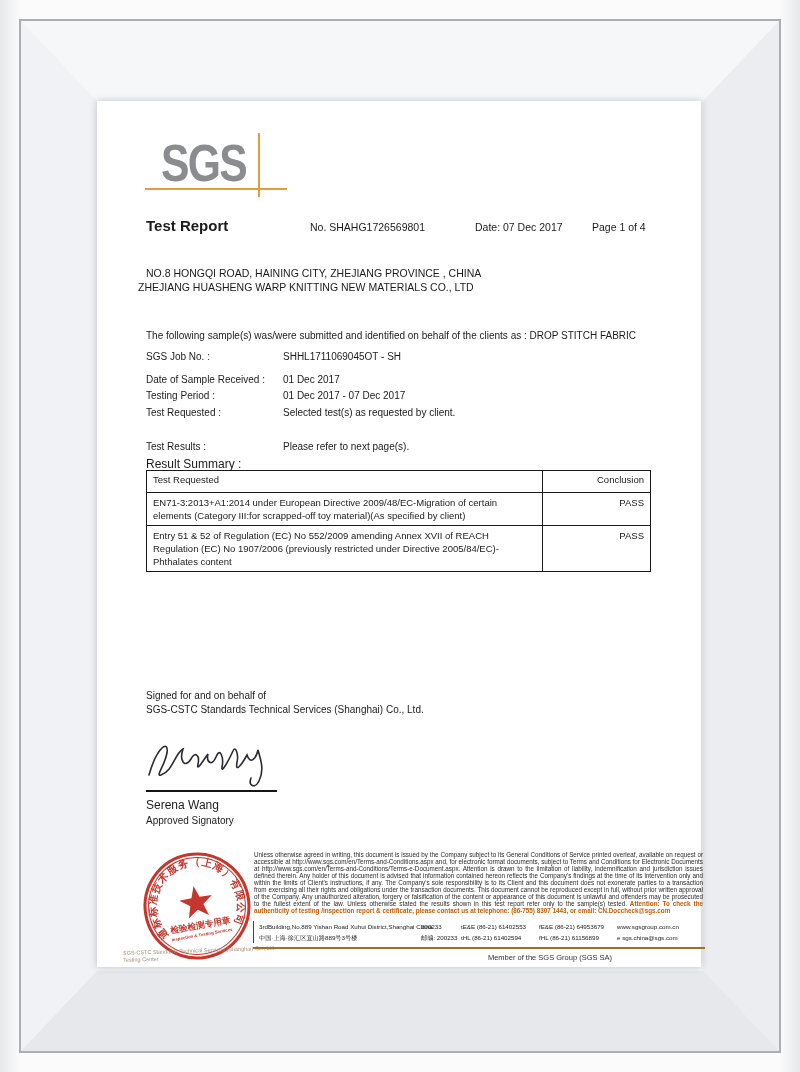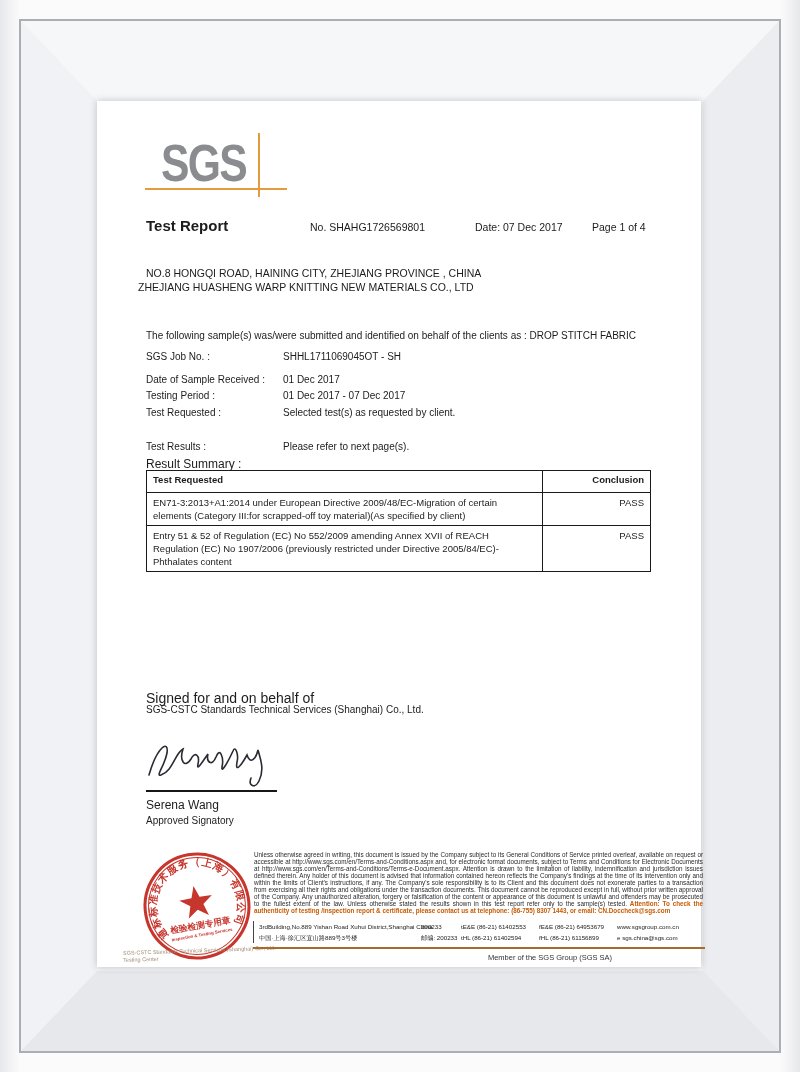--- a/index.html
+++ b/index.html
@@ -35,26 +35,26 @@
   .client2{left:49px;top:166px;font-size:10.5px;font-weight:500;}
   .sample{left:49px;top:229px;font-size:10px;}
   .drow{left:49px;font-size:10px;width:520px;}
   .dlabel{display:inline-block;width:137px;}
   .dvalue{display:inline-block;}
   .rsum{left:49px;top:356px;font-size:12px;font-weight:500;}
   
   table.res{left:49px;top:369px;width:505px;border-collapse:collapse;position:absolute;
     font-size:9.5px;}
   table.res th,table.res td{border:1.5px solid #1a1a1a;padding:3px 6px;vertical-align:top;}
-  table.res th{font-weight:700;text-align:left;height:15px;}
+  table.res th{font-weight:400;text-align:left;height:15px;}
   table.res th.conc,table.res td.conc{width:95px;text-align:right;}
   table.res td{line-height:13px;}
   td.conc{vertical-align:top;padding-top:6px;}
   
-  .signed1{left:49px;top:589px;font-size:14px;font-weight:500;}
+  .signed1{left:49px;top:589px;font-size:10px;font-weight:500;}
   .signed2{left:49px;top:603px;font-size:10px;font-weight:500;}
   .sigimg{left:46px;top:628px;}
   .sigline{left:49px;top:689px;width:131px;height:2px;background:#161616;}
   .signame{left:49px;top:697px;font-size:12px;font-weight:500;text-align:right;}
   .sigtitle{left:49px;top:714px;font-size:10px;font-weight:500;}
   
   .stamp{left:44px;top:749px;width:112px;height:112px;transform:rotate(-10deg);opacity:.93;}
   .stamp-cap{left:26px;top:846px;width:170px;font-size:5.5px;line-height:6.5px;
     color:#a38d76;transform:rotate(-2deg);}
   

